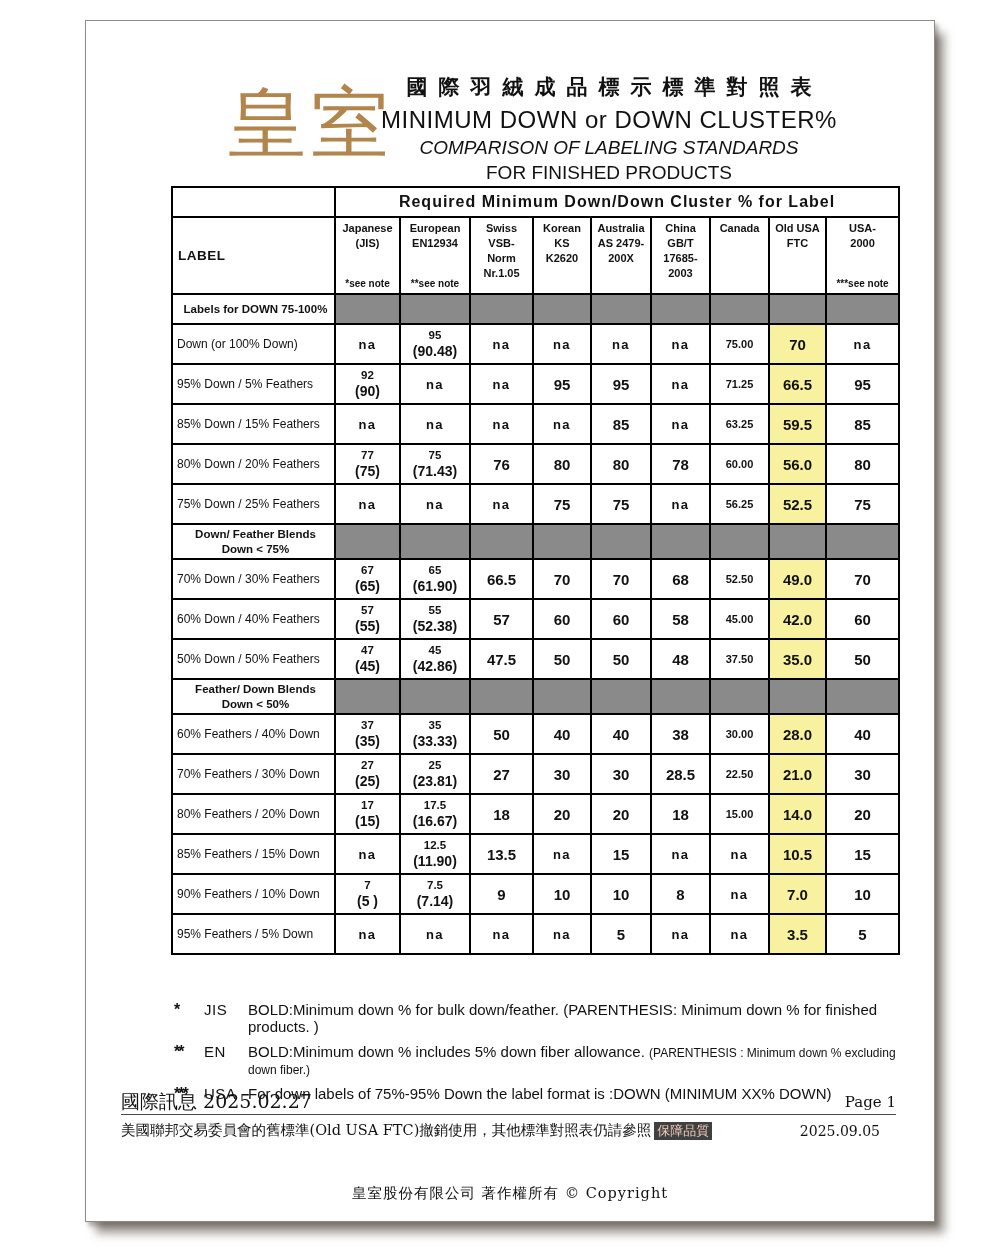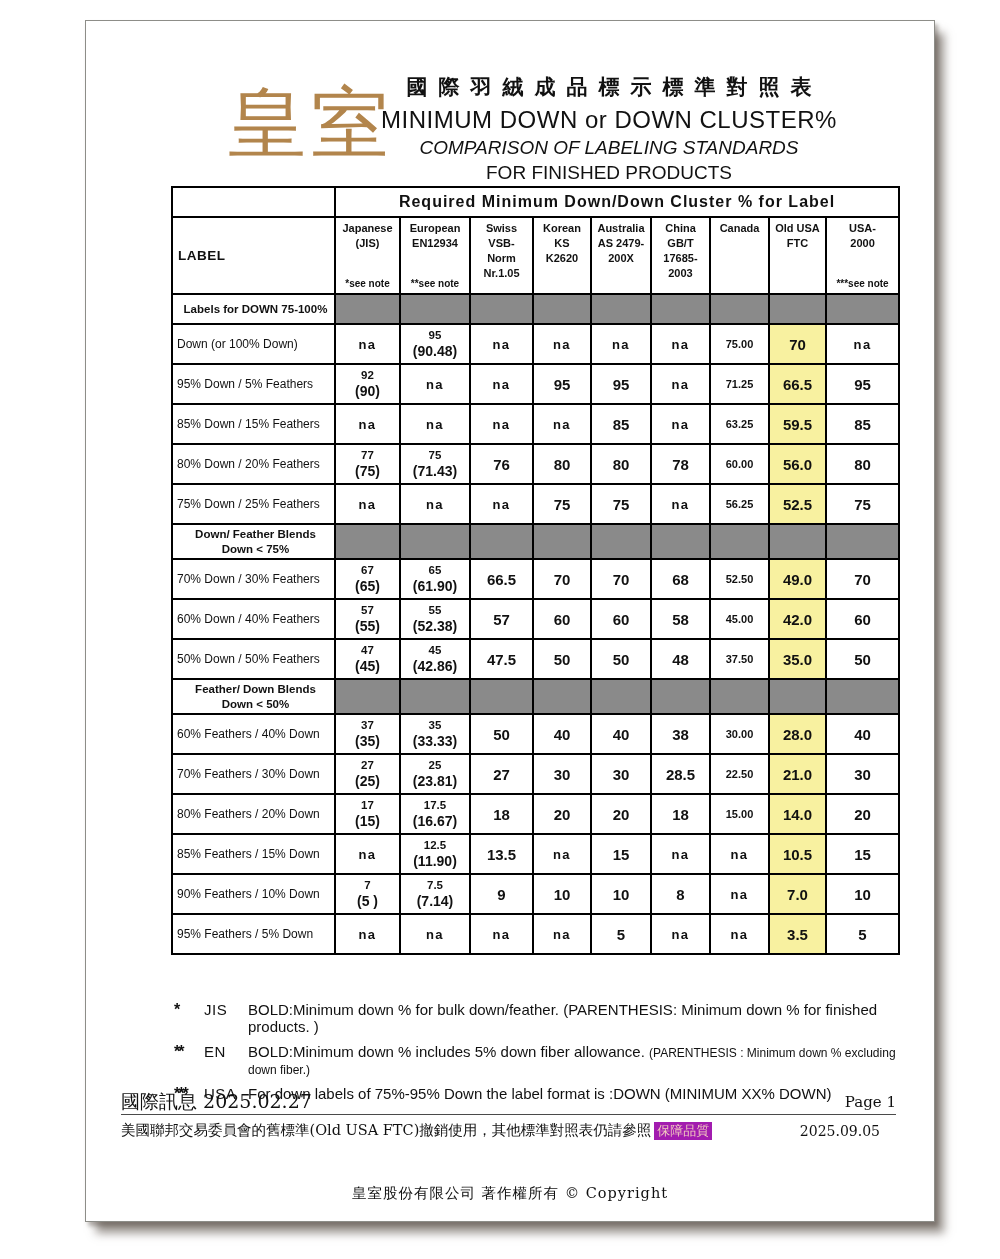--- a/index.html
+++ b/index.html
@@ -48,21 +48,21 @@
   .fn{display:grid;grid-template-columns:30px 44px auto;align-items:baseline;margin-bottom:8px;font-size:15px;}
   .fn .marker{font-size:16px;letter-spacing:-2px;font-weight:bold;}
   .fn .fn-label{letter-spacing:0.5px;}
   .fn .fn-text .sm{font-size:12px;}
   
   .f-line1{position:absolute;left:35px;right:38px;top:1068px;font-family:"DejaVu Serif",serif;}
   .f-info{font-size:19px;}
   .f-page{position:absolute;right:0;top:4px;font-size:15px;}
   .f-rule{position:absolute;left:35px;right:38px;top:1093px;border-top:1.5px solid #4a4a4a;}
   .f-line2{position:absolute;left:35px;right:38px;top:1100px;font-family:"DejaVu Serif",serif;font-size:14.5px;}
-  .badge{display:inline-block;background:#a21caf;color:#F3CDBF;font-size:13px;
+  .badge{display:inline-block;background:#404040;color:#F3CDBF;font-size:13px;
     padding:1px 3px;margin-left:3px;line-height:1.25;}
   .f-date{position:absolute;right:16px;top:2px;font-size:14px;}
   .f-copy{position:absolute;left:0;right:0;top:1163px;text-align:center;
     font-family:"DejaVu Serif",serif;font-size:14.5px;letter-spacing:1px;}
 </style>
 </head>
 <body>
 
 <div class="sheet">
 

